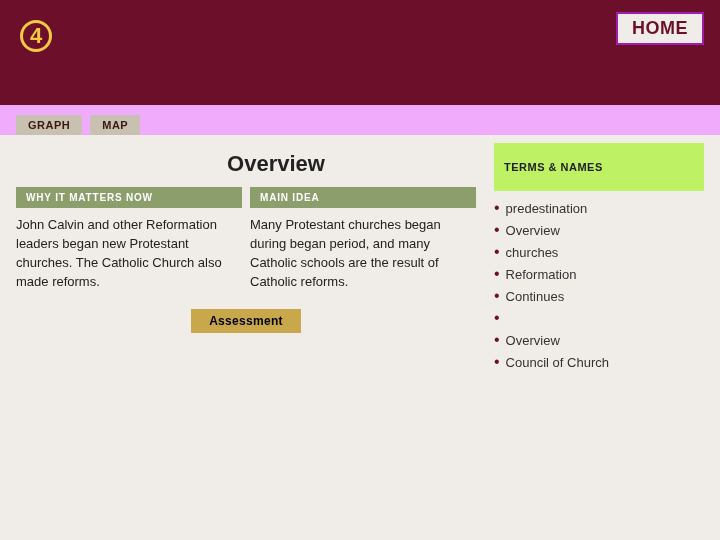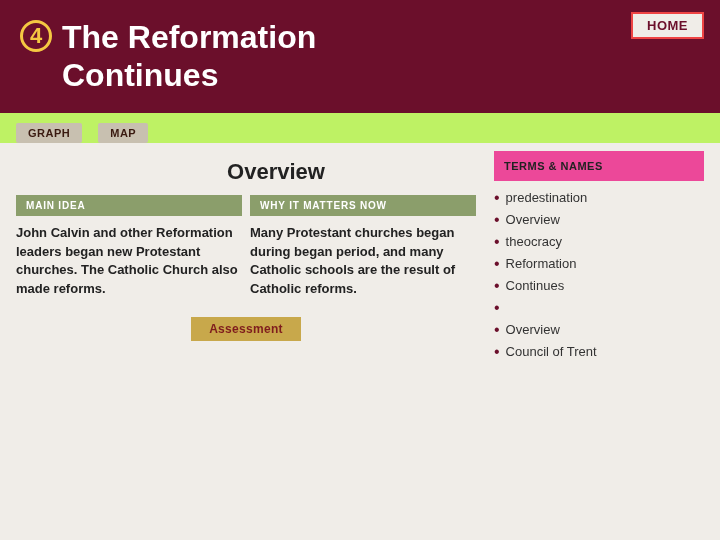--- a/index.html
+++ b/index.html
@@ -43,34 +43,34 @@
       font-size: 32px;
       font-weight: bold;
       line-height: 1.2;
     }
     .home-btn {
       position: absolute;
       top: 12px;
       right: 16px;
       background: #f0ede8;
       color: #6b0f2b;
-      border: 2px solid #ef4444;
+      border: 2px solid #a21caf;
       padding: 4px 14px;
-      font-size: 13px;
+      font-size: 18px;
       font-weight: bold;
       cursor: pointer;
       letter-spacing: 0.5px;
     }
 
     
     .nav-tabs {
       display: flex;
-      gap: 16px;
+      gap: 8px;
       padding: 10px 16px 0 16px;
-      background: #bef264;
+      background: #f0abfc;
     }
     .nav-tab {
       background: #c8c0b0;
       color: #3a1a10;
       font-size: 11px;
       font-weight: bold;
       padding: 4px 12px;
       cursor: pointer;
       border-radius: 2px;
       letter-spacing: 0.5px;
@@ -113,42 +113,41 @@
       padding: 5px 10px;
       flex: 1;
       margin-right: 8px;
     }
     .col-header:last-child { margin-right: 0; }
 
     
     .content-cols {
       display: flex;
       gap: 8px;
-      font-weight: bold;
     }
     .content-col {
       flex: 1;
       font-size: 13px;
       color: #222;
       line-height: 1.45;
     }
 
     
     .sidebar {
       width: 210px;
       margin-left: 16px;
       flex-shrink: 0;
     }
     .terms-header {
-      background: #ec4899;
+      background: #bef264;
       color: #222;
       font-size: 11px;
       font-weight: bold;
       letter-spacing: 0.5px;
-      padding: 9px 10px;
+      padding: 18px 10px;
       margin-bottom: 6px;
     }
     .terms-list {
       list-style: none;
       padding: 0;
     }
     .terms-list li {
       font-size: 13px;
       color: #333;
       padding: 3px 0 3px 0;
@@ -165,54 +164,50 @@
 
     
     .assessment-row {
       display: flex;
       justify-content: center;
       margin-top: 18px;
       padding-left: 0;
     }
     .assessment-btn {
       background: #c8a84b;
-      color: #7f1d1d;
+      color: #000000;
       font-size: 12px;
       font-weight: bold;
       padding: 5px 18px;
       border: none;
       cursor: pointer;
       letter-spacing: 0.3px;
     }
   </style>
 </head>
 <body>
 
 <div class="header">
   <div class="header-number">4</div>
-  <div class="header-title">
-    <span>The Reformation</span><br>
-    <span>Continues</span>
-  </div>
   <button class="home-btn">HOME</button>
 </div>
 
 <div class="nav-tabs">
   <div class="nav-tab">GRAPH</div>
   <div class="nav-tab">MAP</div>
 </div>
 
 <div class="main-content">
 
   <div class="left-center">
     <div class="overview-title">Overview</div>
 
     <div class="col-headers">
+      <div class="col-header">WHY IT MATTERS NOW</div>
       <div class="col-header">MAIN IDEA</div>
-      <div class="col-header">WHY IT MATTERS NOW</div>
     </div>
 
     <div class="content-cols">
       <div class="content-col">John Calvin and other Reformation leaders began new Protestant churches. The Catholic Church also made reforms.</div>
       <div class="content-col">Many Protestant churches began during began period, and many Catholic schools are the result of Catholic reforms.</div>
     </div>
 
     <div class="assessment-row">
       <button class="assessment-btn">Assessment</button>
     </div>
@@ -224,37 +219,37 @@
     <li>
           <span class="bullet">•</span>
           <span>predestination</span>
         </li>
         <li>
           <span class="bullet">•</span>
           <span>Overview</span>
         </li>
         <li>
           <span class="bullet">•</span>
-          <span>theocracy</span>
+          <span>churches</span>
         </li>
         <li>
           <span class="bullet">•</span>
           <span>Reformation</span>
         </li>
         <li>
           <span class="bullet">•</span>
           <span>Continues</span>
         </li>
         <li>
           <span class="bullet">•</span>
         </li>
         <li>
           <span class="bullet">•</span>
           <span>Overview</span>
         </li>
         <li>
           <span class="bullet">•</span>
-          <span>Council of Trent</span>
+          <span>Council of Church</span>
         </li>
       </ul>
   </div>
 
 </div>
 
 </body></html>

